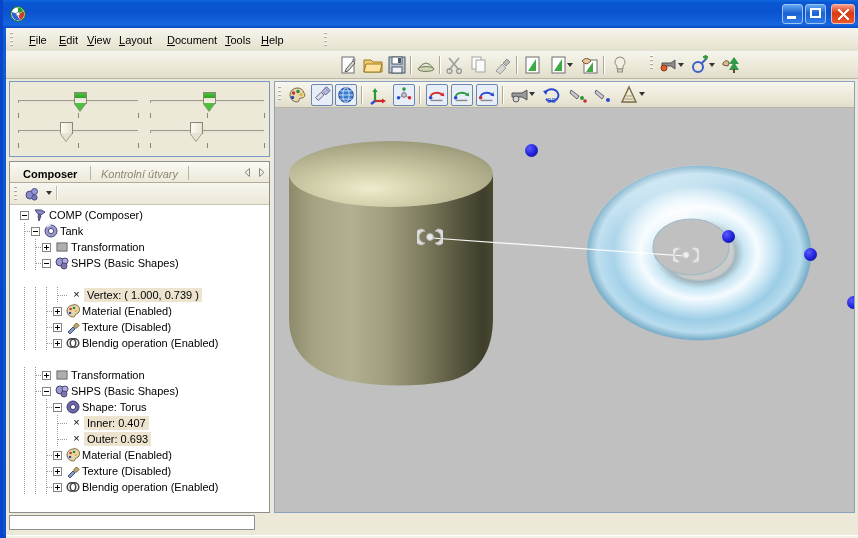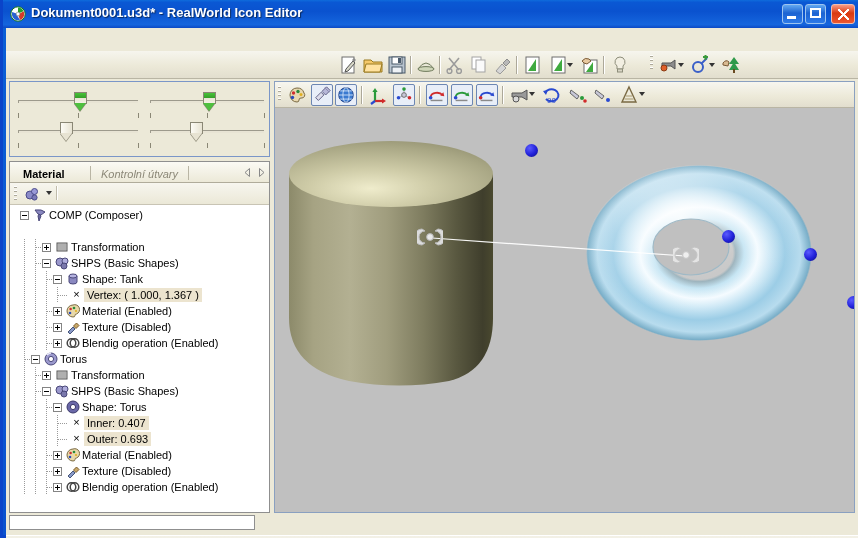--- a/index.html
+++ b/index.html
@@ -172,34 +172,46 @@
 <div id="window">
 
   <div id="titlebar">
     <svg id="title-icon" viewBox="0 0 16 16">
       <circle cx="8" cy="8" r="7.2" fill="#ffffff" stroke="#1b7a1b" stroke-width="1"></circle>
       <path d="M8 1.6 A6.4 6.4 0 0 1 13.5 5.2 L9.6 7 A2.3 2.3 0 0 0 8 6.2 Z" fill="#2aa02a"></path>
       <path d="M13.5 5.2 A6.4 6.4 0 0 1 10 14.1 L8.6 9.8 A2.3 2.3 0 0 0 9.9 7.6 Z" fill="#d43a2a"></path>
       <path d="M10 14.1 A6.4 6.4 0 0 1 2.2 6.1 L6.4 7.4 A2.3 2.3 0 0 0 7.4 9.9 Z" fill="#2a62d4"></path>
       <circle cx="8" cy="8" r="1.9" fill="#ffffff" stroke="#555" stroke-width=".5"></circle>
     </svg>
-    <div id="title-text">Dokument0001.u3d* - RealWorld Icon Editor</div>
     <div class="wbtn" id="btn-min">
         <i></i>
       </div>
     <div class="wbtn" id="btn-max">
         <i></i>
       </div>
     <div class="wbtn" id="btn-close">
         <i></i>
       </div>
   </div>
 
   <div id="client">
 
+    <div id="menubar">
+      <div class="gripper" style="left:4px;"></div>
+      <div id="menu-items">
+          <div class="menu-item" style="left: 18px;"><u>F</u>ile</div>
+          <div class="menu-item" style="left: 48px;"><u>E</u>dit</div>
+          <div class="menu-item" style="left: 76px;"><u>V</u>iew</div>
+          <div class="menu-item" style="left: 108px;"><u>L</u>ayout</div>
+          <div class="menu-item" style="left: 156px;"><u>D</u>ocument</div>
+          <div class="menu-item" style="left: 214px;"><u>T</u>ools</div>
+          <div class="menu-item" style="left: 250px;"><u>H</u>elp</div>
+        </div>
+      <div class="gripper" style="left:318px;"></div>
+    </div>
 
     <div id="toolbar">
 
       <div class="tbtn" style="left:332px;">
         <svg viewBox="0 0 22 22">
             <rect x="4" y="3" width="12" height="16" fill="#fff" stroke="#6e6e6e"></rect>
             <path d="M8 15 l7-8 2 2 -7 8 -3 1z" fill="#d8d8c8" stroke="#555"></path>
             <path d="M14 6 l2-2 2 2 -2 2z" fill="#8b8b8b"></path>
           </svg>
       </div>
@@ -330,21 +342,21 @@
             <span class="body"></span>
             <span class="tip"></span>
           </div>
           <div class="sl-tick" style="left: 140px; top: 61px;"></div>
           <div class="sl-tick" style="left: 197px; top: 61px;"></div>
           <div class="sl-tick" style="left: 254px; top: 61px;"></div>
         </div>
 
       <div id="treepanel">
         <div id="tabstrip">
-          <div class="tab active" style="left:6px;">Material</div>
+          <div class="tab active" style="left:6px;">Composer</div>
           <div class="tabdiv" style="left:80px;"></div>
           <div class="tab inactive" style="left:84px;">Kontrolní útvary</div>
           <div class="tabdiv" style="left:178px;"></div>
           <svg class="tabnav" style="left:232px;" viewBox="0 0 11 11">
               <path d="M7.5 1.5 L3 5.5 L7.5 9.5z" fill="none" stroke="#888" stroke-width="1"></path>
             </svg>
           <svg class="tabnav" style="left:246px;" viewBox="0 0 11 11">
               <path d="M3.5 1.5 L8 5.5 L3.5 9.5z" fill="none" stroke="#888" stroke-width="1"></path>
             </svg>
         </div>
@@ -366,20 +378,33 @@
             <div class="trow" style="top: 2px;">
               <div class="tbox" style="left: 10px;">
                 <span class="h"></span>
               </div>
               <div class="ticon" style="left: 23px;"><svg viewBox="0 0 14 14">
                   <path d="M2 2 q7-1 10 2 l-4 3 -3-1z" fill="#8a88c0" stroke="#4a487a"></path>
                   <path d="M6 6 l2 2 -2 5 -1-5z" fill="#6a68a0" stroke="#4a487a"></path>
                 </svg></div>
               <div class="tlabel" style="left: 39px;">COMP (Composer)</div>
             </div>
+            <div class="trow" style="top: 18px;">
+              <div class="tline-v" style="left: 14px; top: 0px; height: 16px;"></div>
+              <div class="tline-h" style="left: 15px; top: 8px; width: 6px;"></div>
+              <div class="tbox" style="left: 21px;">
+                <span class="h"></span>
+              </div>
+              <div class="ticon" style="left: 34px;"><svg viewBox="0 0 14 14">
+                  <circle cx="7" cy="7" r="6" fill="#9a98cc" stroke="#4a487a"></circle>
+                  <circle cx="7" cy="7" r="2.6" fill="#fff" stroke="#4a487a"></circle>
+                  <path d="M3 3 a6 6 0 0 1 4-2" stroke="#e8e8f8" fill="none" stroke-width="1.4"></path>
+                </svg></div>
+              <div class="tlabel" style="left: 50px;">Tank</div>
+            </div>
             <div class="trow" style="top: 34px;">
               <div class="tline-v" style="left: 14px; top: 0px; height: 16px;"></div>
               <div class="tline-v" style="left: 25px; top: 0px; height: 16px;"></div>
               <div class="tline-h" style="left: 26px; top: 8px; width: 6px;"></div>
               <div class="tbox" style="left: 32px;">
                 <span class="h"></span>
                 <span class="v"></span>
               </div>
               <div class="ticon" style="left: 45px;"><svg viewBox="0 0 14 14">
                   <rect x="2" y="3" width="10" height="8" fill="#dadada" stroke="#555"></rect>
@@ -394,42 +419,28 @@
               <div class="tbox" style="left: 32px;">
                 <span class="h"></span>
               </div>
               <div class="ticon" style="left: 45px;"><svg viewBox="0 0 14 14">
                   <circle cx="5" cy="6" r="4" fill="#9a98cc" stroke="#4a487a"></circle>
                   <circle cx="10" cy="5" r="3" fill="#b0aedd" stroke="#4a487a"></circle>
                   <circle cx="9" cy="10" r="3" fill="#7a78ac" stroke="#4a487a"></circle>
                 </svg></div>
               <div class="tlabel" style="left: 61px;">SHPS (Basic Shapes)</div>
             </div>
-            <div class="trow" style="top: 66px;">
-              <div class="tline-v" style="left: 14px; top: 0px; height: 16px;"></div>
-              <div class="tline-v" style="left: 25px; top: 0px; height: 16px;"></div>
-              <div class="tline-v" style="left: 36px; top: 0px; height: 16px;"></div>
-              <div class="tline-h" style="left: 37px; top: 8px; width: 6px;"></div>
-              <div class="tbox" style="left: 43px;">
-                <span class="h"></span>
-              </div>
-              <div class="ticon" style="left: 56px;"><svg viewBox="0 0 14 14">
-                  <path d="M3 4 v6 a4 2 0 0 0 8 0 V4z" fill="#8a88c0" stroke="#4a487a"></path>
-                  <ellipse cx="7" cy="4" rx="4" ry="2" fill="#b4b2e0" stroke="#4a487a"></ellipse>
-                </svg></div>
-              <div class="tlabel" style="left: 72px;">Shape: Tank</div>
-            </div>
             <div class="trow" style="top: 82px;">
               <div class="tline-v" style="left: 14px; top: 0px; height: 16px;"></div>
               <div class="tline-v" style="left: 25px; top: 0px; height: 16px;"></div>
               <div class="tline-v" style="left: 36px; top: 0px; height: 16px;"></div>
               <div class="tline-v" style="left: 47px; top: 0px; height: 16px;"></div>
               <div class="tline-h" style="left: 48px; top: 8px; width: 10px;"></div>
               <div class="xmark" style="left: 62px;">×</div>
-              <div class="tlabel hl" style="left: 74px;">Vertex: ( 1.000, 1.367 )</div>
+              <div class="tlabel hl" style="left: 74px;">Vertex: ( 1.000, 0.739 )</div>
             </div>
             <div class="trow" style="top: 98px;">
               <div class="tline-v" style="left: 14px; top: 0px; height: 16px;"></div>
               <div class="tline-v" style="left: 25px; top: 0px; height: 16px;"></div>
               <div class="tline-v" style="left: 36px; top: 0px; height: 16px;"></div>
               <div class="tline-h" style="left: 37px; top: 8px; width: 6px;"></div>
               <div class="tbox" style="left: 43px;">
                 <span class="h"></span>
                 <span class="v"></span>
               </div>
@@ -464,33 +475,20 @@
               <div class="tline-h" style="left: 37px; top: 8px; width: 6px;"></div>
               <div class="tbox" style="left: 43px;">
                 <span class="h"></span>
                 <span class="v"></span>
               </div>
               <div class="ticon" style="left: 56px;"><svg viewBox="0 0 14 14">
                   <circle cx="5.5" cy="7" r="4.3" fill="none" stroke="#444" stroke-width="1.5"></circle>
                   <circle cx="8.5" cy="7" r="4.3" fill="none" stroke="#444" stroke-width="1.5"></circle>
                 </svg></div>
               <div class="tlabel" style="left: 72px;">Blendig operation (Enabled)</div>
-            </div>
-            <div class="trow" style="top: 146px;">
-              <div class="tline-v" style="left: 14px; top: 0px; height: 16px;"></div>
-              <div class="tline-h" style="left: 15px; top: 8px; width: 6px;"></div>
-              <div class="tbox" style="left: 21px;">
-                <span class="h"></span>
-              </div>
-              <div class="ticon" style="left: 34px;"><svg viewBox="0 0 14 14">
-                  <circle cx="7" cy="7" r="6" fill="#9a98cc" stroke="#4a487a"></circle>
-                  <circle cx="7" cy="7" r="2.6" fill="#fff" stroke="#4a487a"></circle>
-                  <path d="M3 3 a6 6 0 0 1 4-2" stroke="#e8e8f8" fill="none" stroke-width="1.4"></path>
-                </svg></div>
-              <div class="tlabel" style="left: 50px;">Torus</div>
             </div>
             <div class="trow" style="top: 162px;">
               <div class="tline-v" style="left: 14px; top: 0px; height: 16px;"></div>
               <div class="tline-v" style="left: 25px; top: 0px; height: 16px;"></div>
               <div class="tline-h" style="left: 26px; top: 8px; width: 6px;"></div>
               <div class="tbox" style="left: 32px;">
                 <span class="h"></span>
                 <span class="v"></span>
               </div>
               <div class="ticon" style="left: 45px;"><svg viewBox="0 0 14 14">

